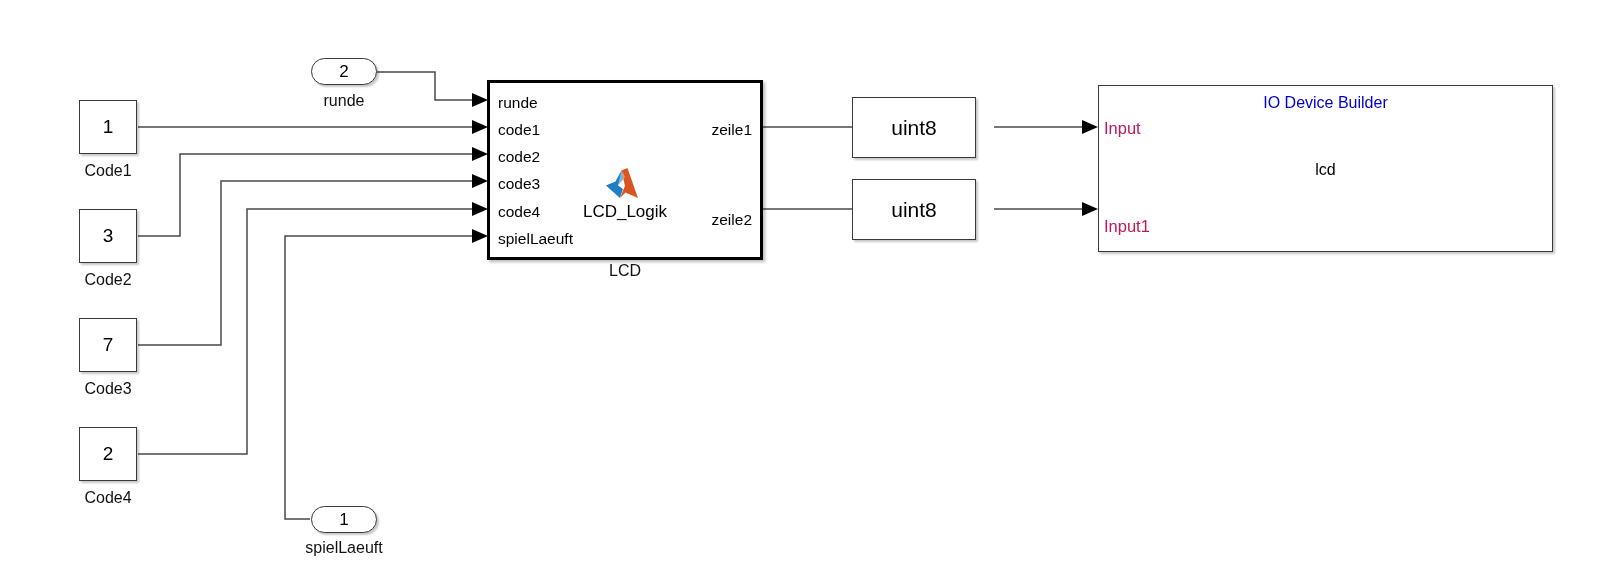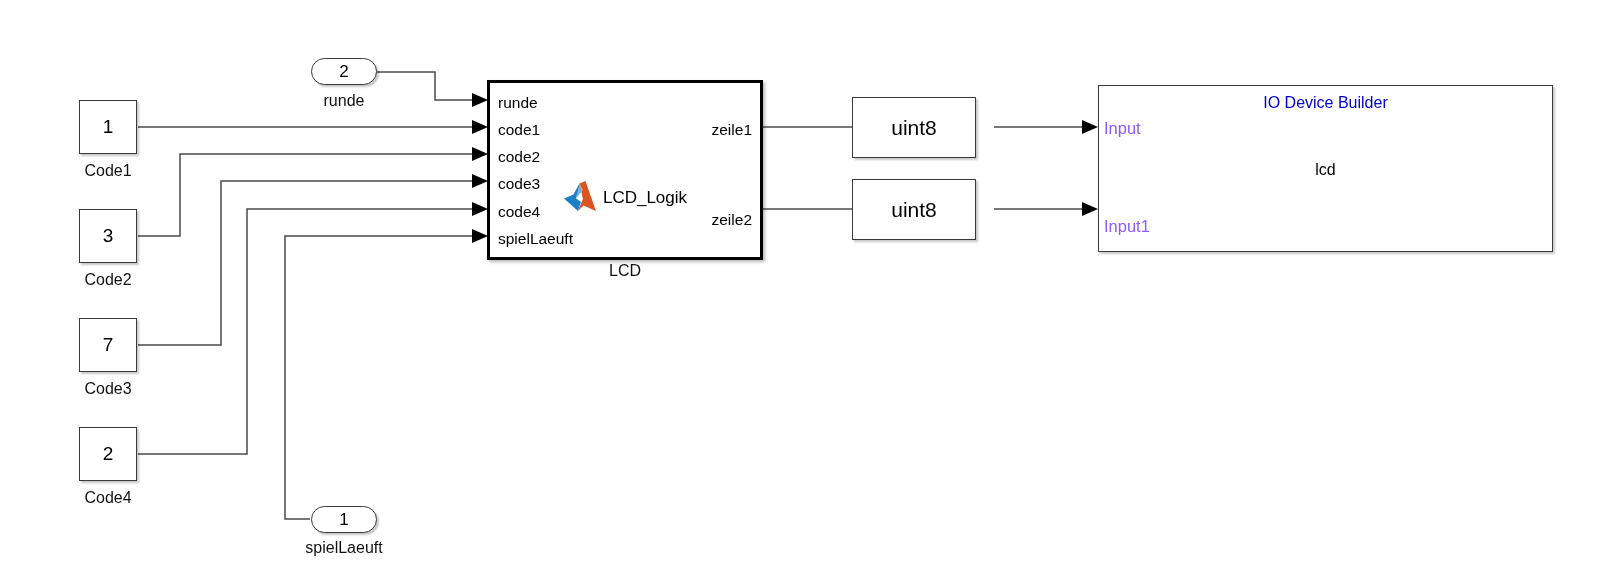--- a/index.html
+++ b/index.html
@@ -104,23 +104,24 @@
     color: #000;
     white-space: nowrap;
     line-height: 1;
   }
   .port-label.in  { left: 8px; transform: translateY(-50%); }
   .port-label.out { right: 8px; transform: translateY(-50%); }
 
   #lcd-icon-wrap {
     position: absolute;
     left: 50%;
-    top: 97px;
+    top: 84px;
     transform: translateX(-50%);
     display: flex;
+    flex-direction: column;
     align-items: center;
   }
   #lcd-icon-wrap .mlabel {
     font-size: 17px;
     color: #000;
     margin-top: 1px;
     white-space: nowrap;
   }
 
   
@@ -144,21 +145,21 @@
     left: 0; right: 0;
     top: 75px;
     text-align: center;
     font-size: 16px;
     color: #000;
   }
   .iodb-in {
     position: absolute;
     left: 5px;
     font-size: 16.5px;
-    color: #8b5cf6;
+    color: #be185d;
     transform: translateY(-50%);
     white-space: nowrap;
   }
 
   
   #wires {
     position: absolute;
     left: 0; top: 0;
     width: 1600px; height: 586px;
     pointer-events: none;

